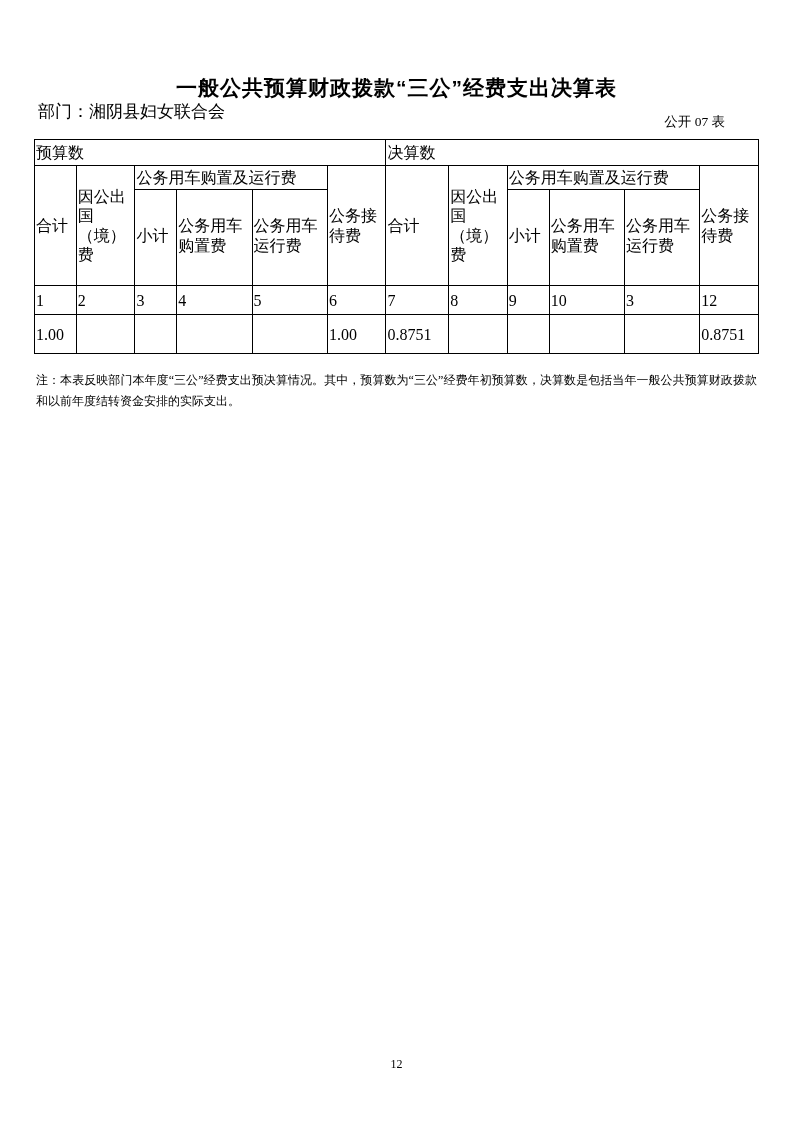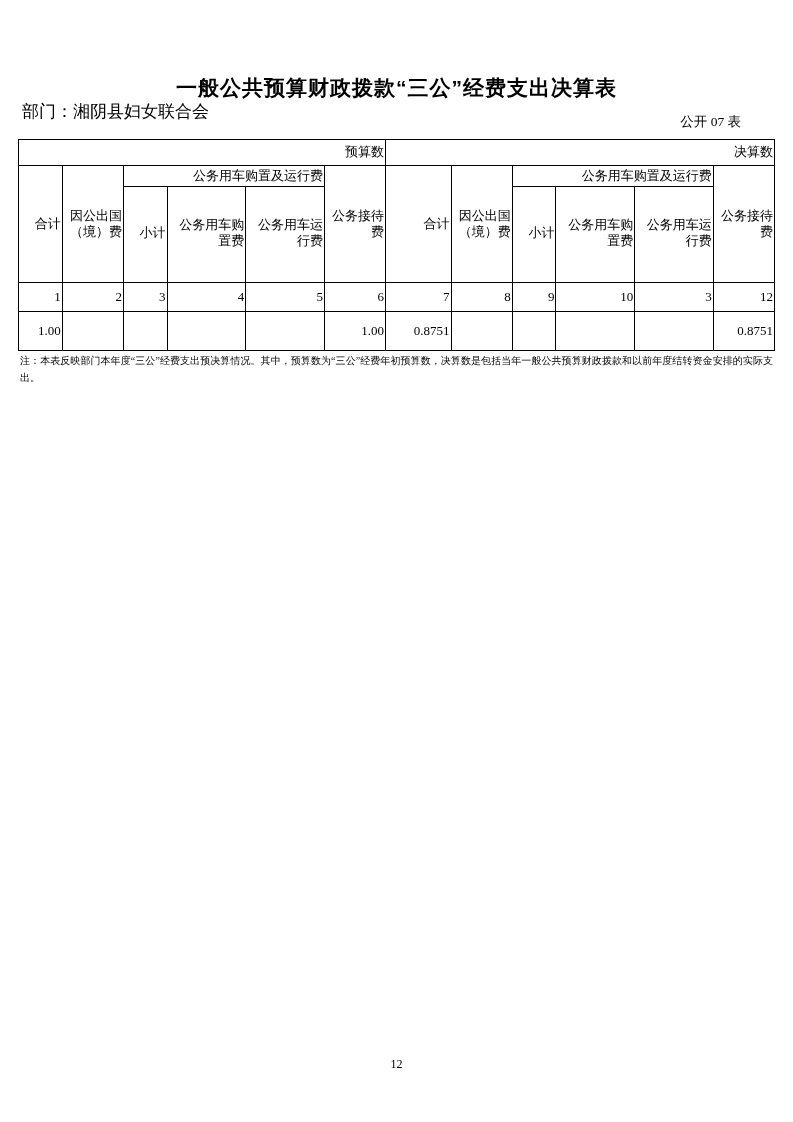--- a/index.html
+++ b/index.html
@@ -15,21 +15,21 @@
     position: relative;
     overflow: hidden;
   }
   .page {
     position: absolute;
     left: 0;
     top: 0;
     width: 793px;
     height: 992px;
     box-sizing: border-box;
-    padding: 0 18px;
+    padding: 0 34px;
   }
   .doc-title {
     text-align: center;
     font-size: 21px;
     font-weight: bold;
     letter-spacing: 1px;
     margin-top: 74px;
     font-family: "Liberation Sans", "DejaVu Sans", sans-serif;
   }
   .meta-right {
@@ -47,23 +47,23 @@
     height: 34px;
   }
   table.fin {
     border-collapse: collapse;
     width: 100%;
     table-layout: fixed;
     margin-top: 6px;
   }
   table.fin td, table.fin th {
     border: 1px solid #000000;
-    text-align: right;
+    text-align: left;
     vertical-align: middle;
-    font-size: 13px;
+    font-size: 16px;
     font-weight: normal;
     padding: 2px 1px;
     line-height: 1.22;
   }
   .grp-head {
     font-size: 14.5px;
     height: 26px;
   }
   .sub-head {
     height: 96px;
@@ -73,23 +73,23 @@
     height: 24px;
     font-size: 14px;
     font-family: "Liberation Serif", serif;
   }
   .datarow td {
     height: 34px;
     font-size: 13.5px;
     font-family: Liberation Serif, serif;
   }
   .note {
-    font-size: 10px;
+    font-size: 12px;
     line-height: 1.75;
-    margin-top: 1px;
+    margin-top: 16px;
     text-align: justify;
     padding: 0 2px;
   }
   .pagenum {
     position: absolute;
     left: 0;
     right: 0;
     top: 1057px;
     text-align: center;
     font-size: 12px;

